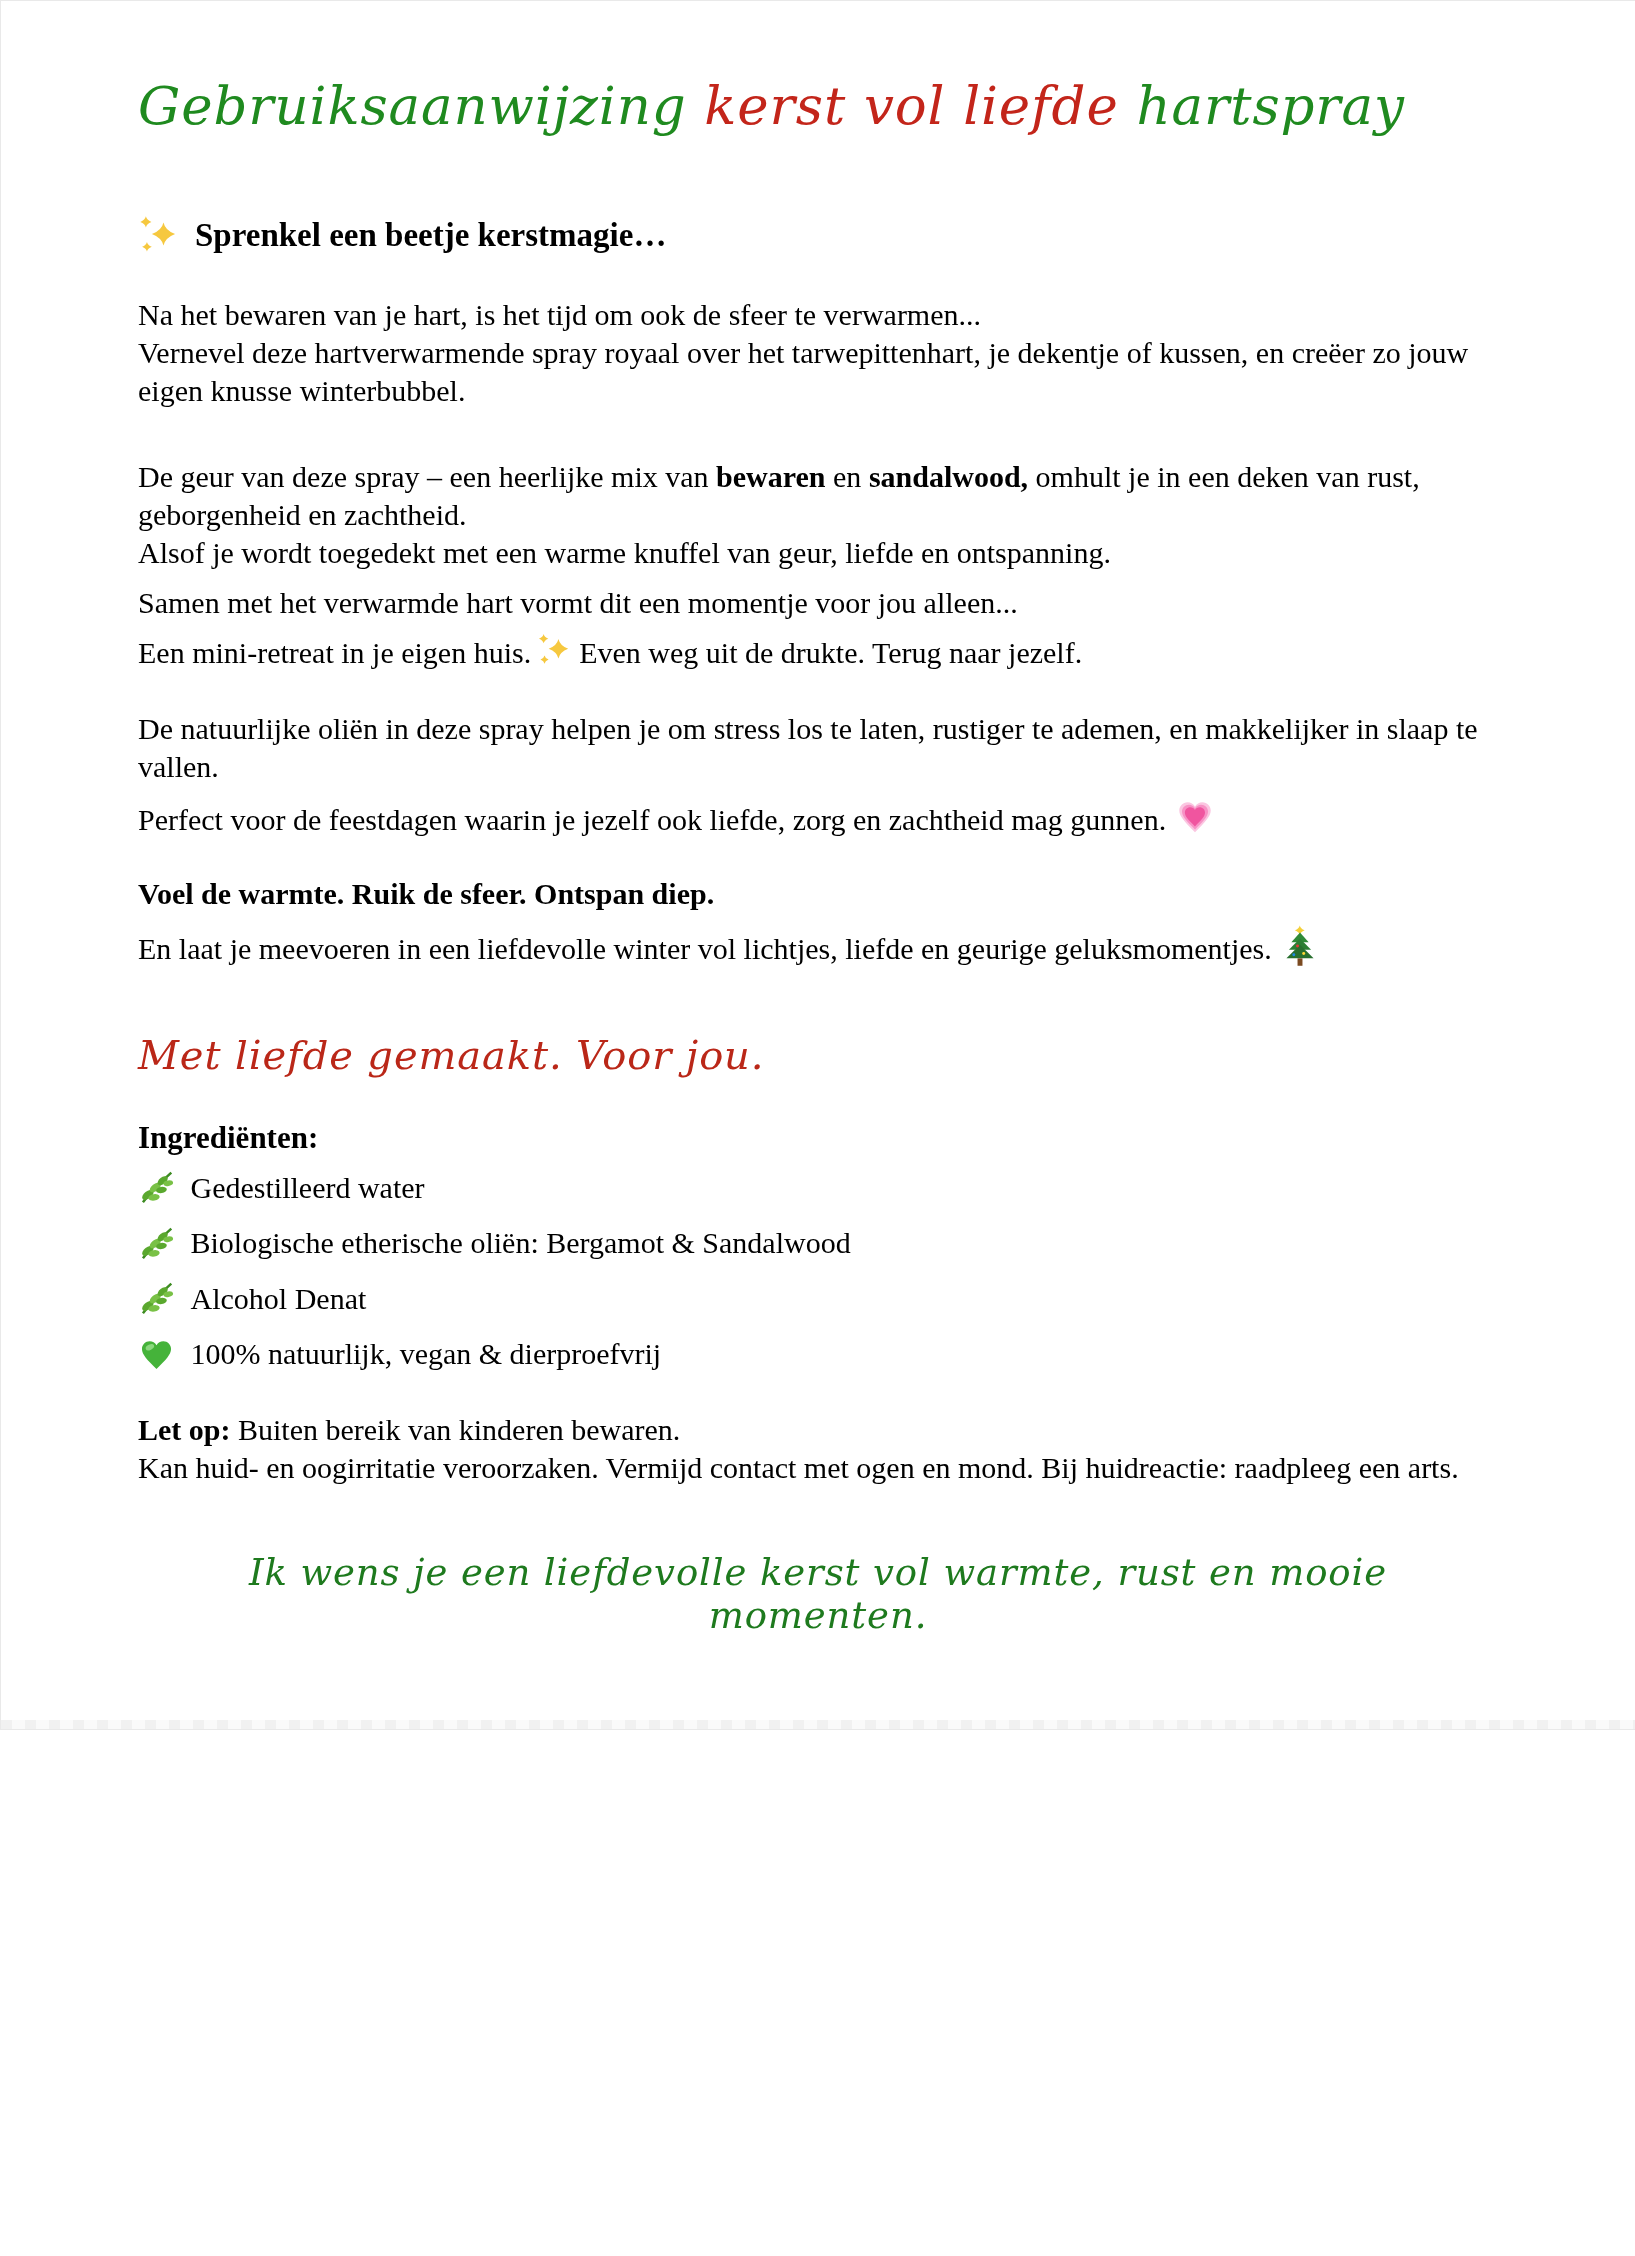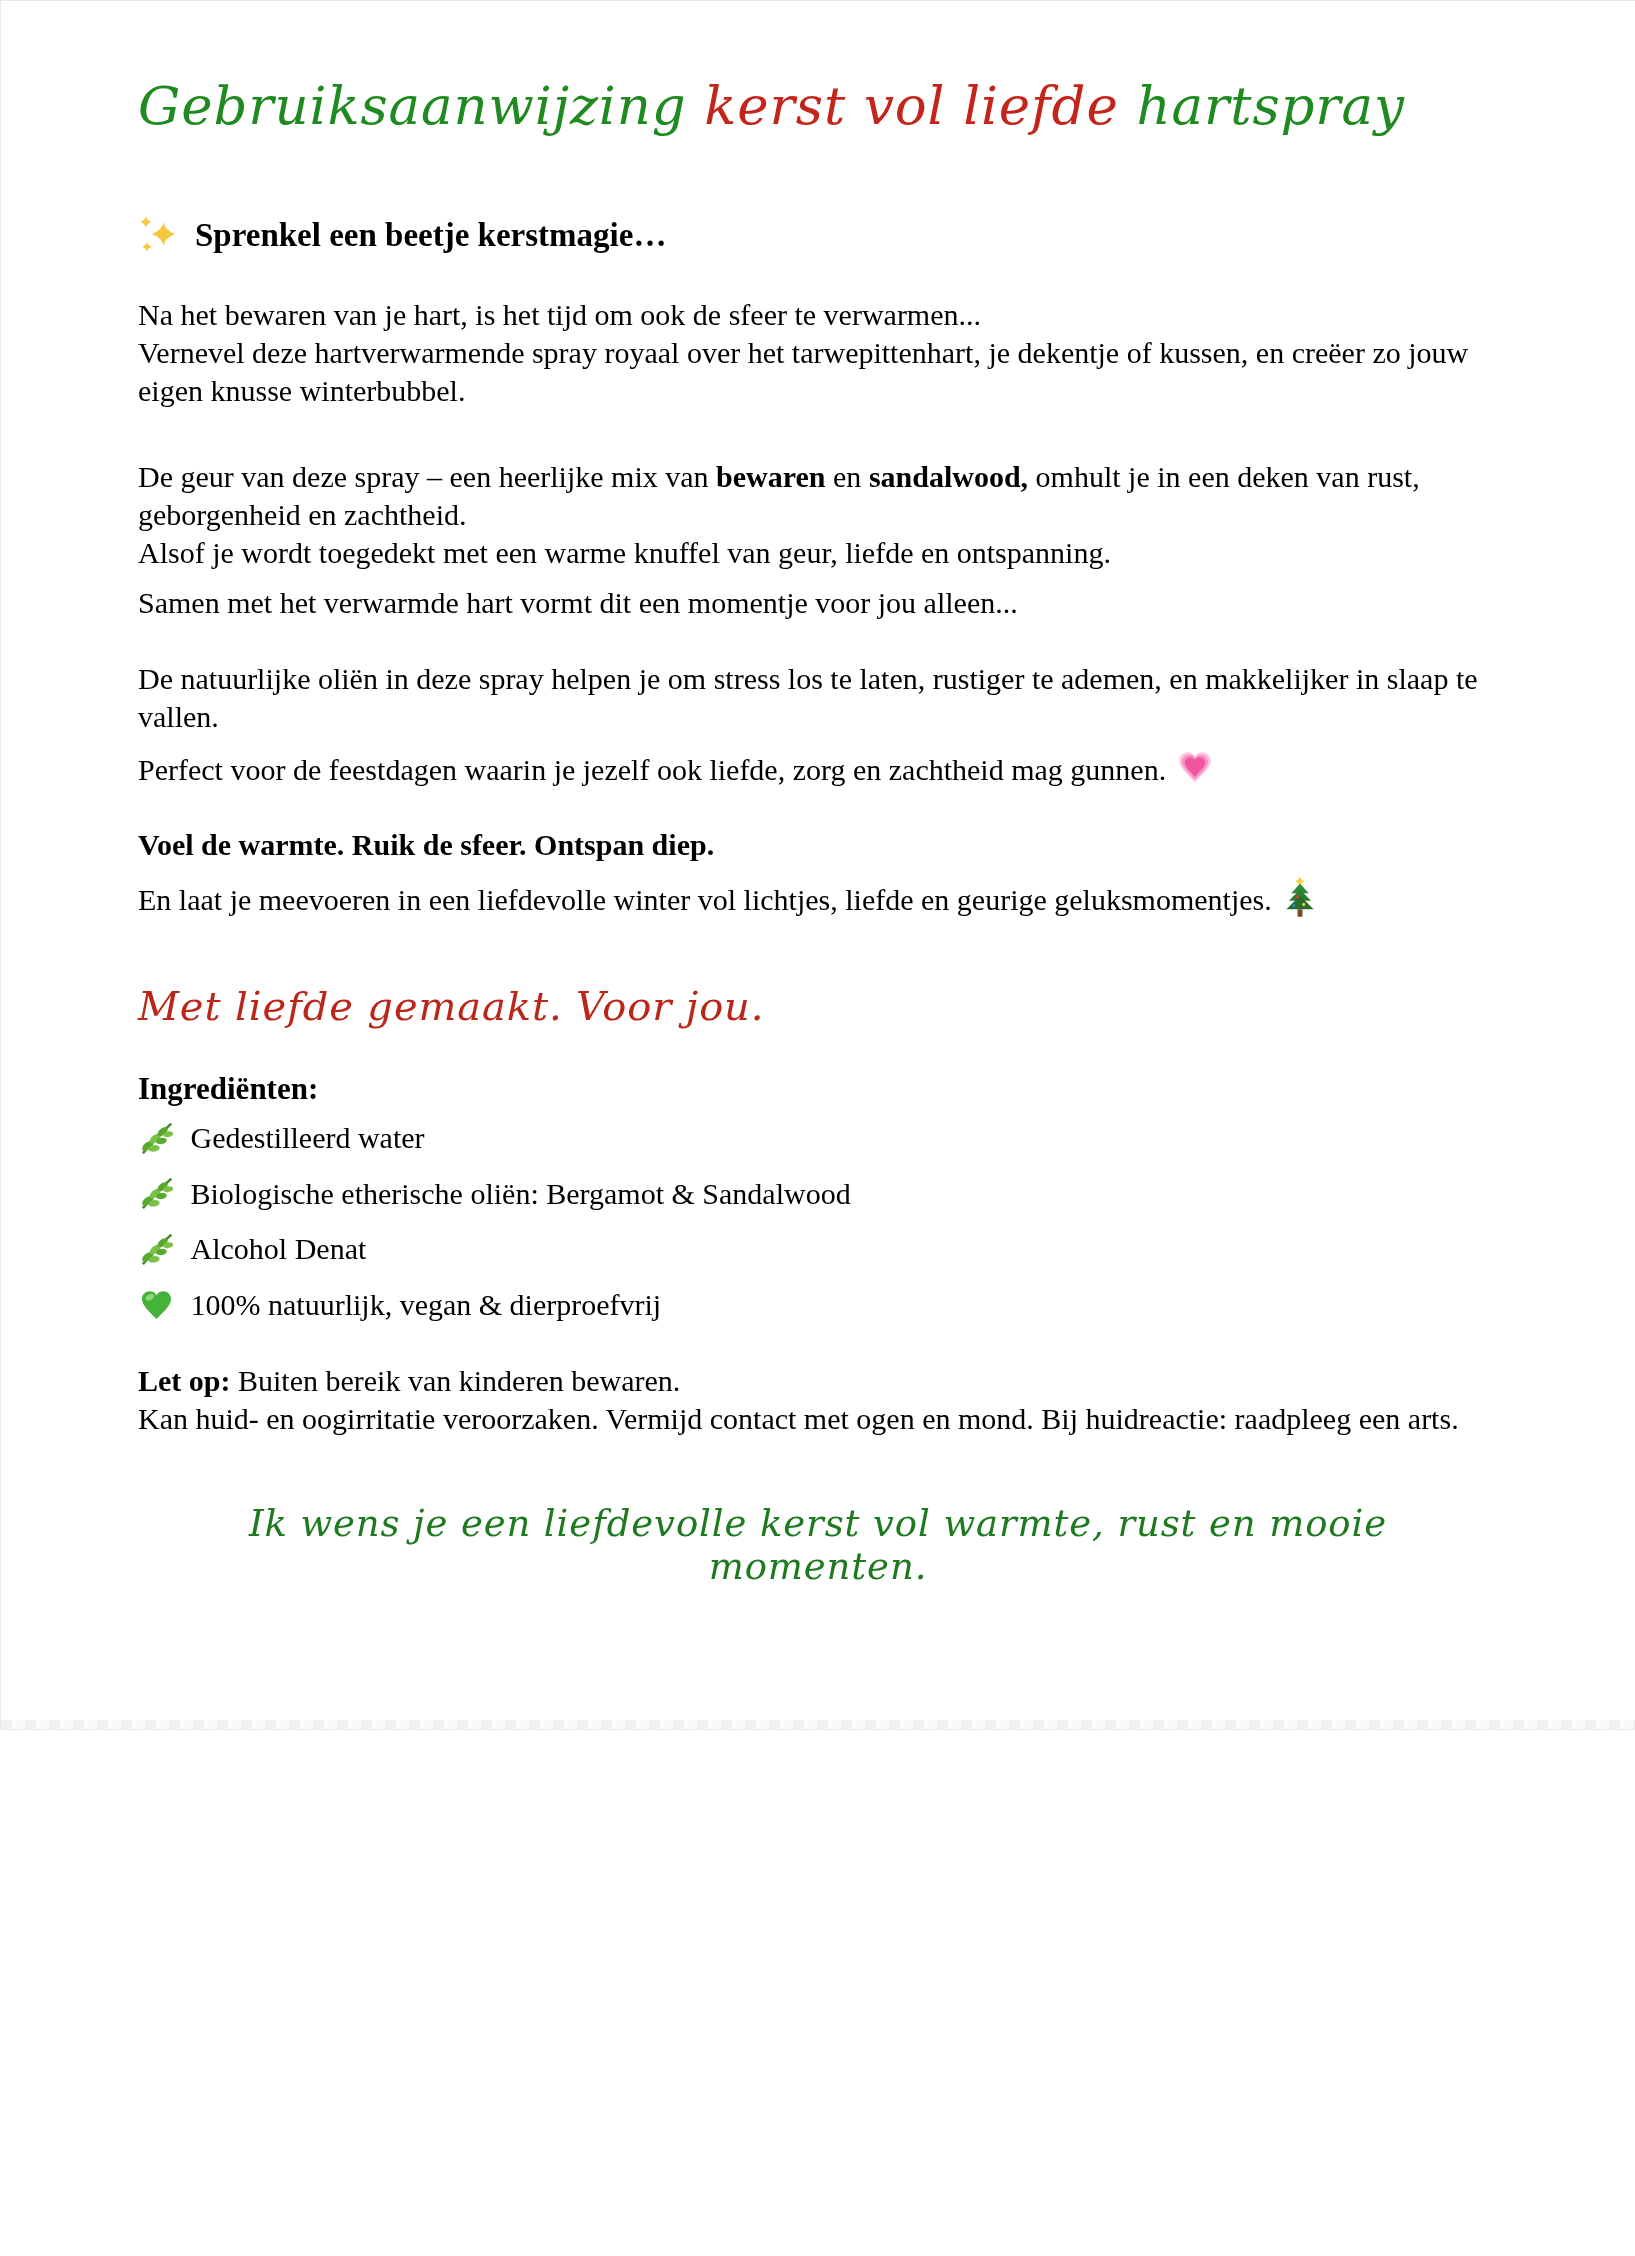--- a/index.html
+++ b/index.html
@@ -118,20 +118,25 @@
         <use href="#star4" fill="#f6c83f" transform="translate(4,30) scale(0.48)"></use>
       </svg>
       <span>Sprenkel een beetje kerstmagie…</span>
     </div>
 
     <p class="body mt-p1"><span>Na het bewaren van je hart, is het tijd om ook de sfeer te verwarmen...</span><br><span>Vernevel deze hartverwarmende spray royaal over het tarwepittenhart, je dekentje of kussen, en creëer zo jouw eigen knusse winterbubbel.</span></p>
 
     <p class="body mt-p2"><span>De geur van deze spray – een heerlijke mix van </span><b>bewaren</b><span> en </span><b>sandalwood,</b><span> omhult je in een deken van rust, geborgenheid en zachtheid.</span><br><span>Alsof je wordt toegedekt met een warme knuffel van geur, liefde en ontspanning.</span></p>
 
     <p class="body mt-p3a"><span>Samen met het verwarmde hart vormt dit een momentje voor jou alleen...</span></p>
+    <p class="body mt-sm"><span>Een mini-retreat in je eigen huis.</span><svg class="inline-icon" width="37" height="37" viewBox="0 0 48 48">
+          <use href="#star4" fill="#f6c83f" transform="translate(14,8) scale(1.15)"></use>
+          <use href="#star4" fill="#f6c83f" transform="translate(2,2) scale(0.55)"></use>
+          <use href="#star4" fill="#f6c83f" transform="translate(4,30) scale(0.48)"></use>
+        </svg><span>Even weg uit de drukte. Terug naar jezelf.</span></p>
 
     <p class="body mt-p4"><span>De natuurlijke oliën in deze spray helpen je om stress los te laten, rustiger te ademen, en makkelijker in slaap te vallen.</span></p>
     <p class="body mt-md"><span>Perfect voor de feestdagen waarin je jezelf ook liefde, zorg en zachtheid mag gunnen.</span><svg class="trail-icon" width="40" height="40" viewBox="0 0 28 28">
           <use href="#heartp" fill="#fbc6e1"></use>
           <use href="#heartp" fill="#f792c5" transform="translate(2.4,2.2) scale(0.83)"></use>
           <use href="#heartp" fill="#f0559f" transform="translate(5.0,4.6) scale(0.64)"></use>
         </svg></p>
 
     <p class="body mt-bold"><b>Voel de warmte. Ruik de sfeer. Ontspan diep.</b></p>
     <p class="body mt-md"><span>En laat je meevoeren in een liefdevolle winter vol lichtjes, liefde en geurige geluksmomentjes.</span><svg class="trail-icon" width="38" height="42" viewBox="0 0 30 34">

